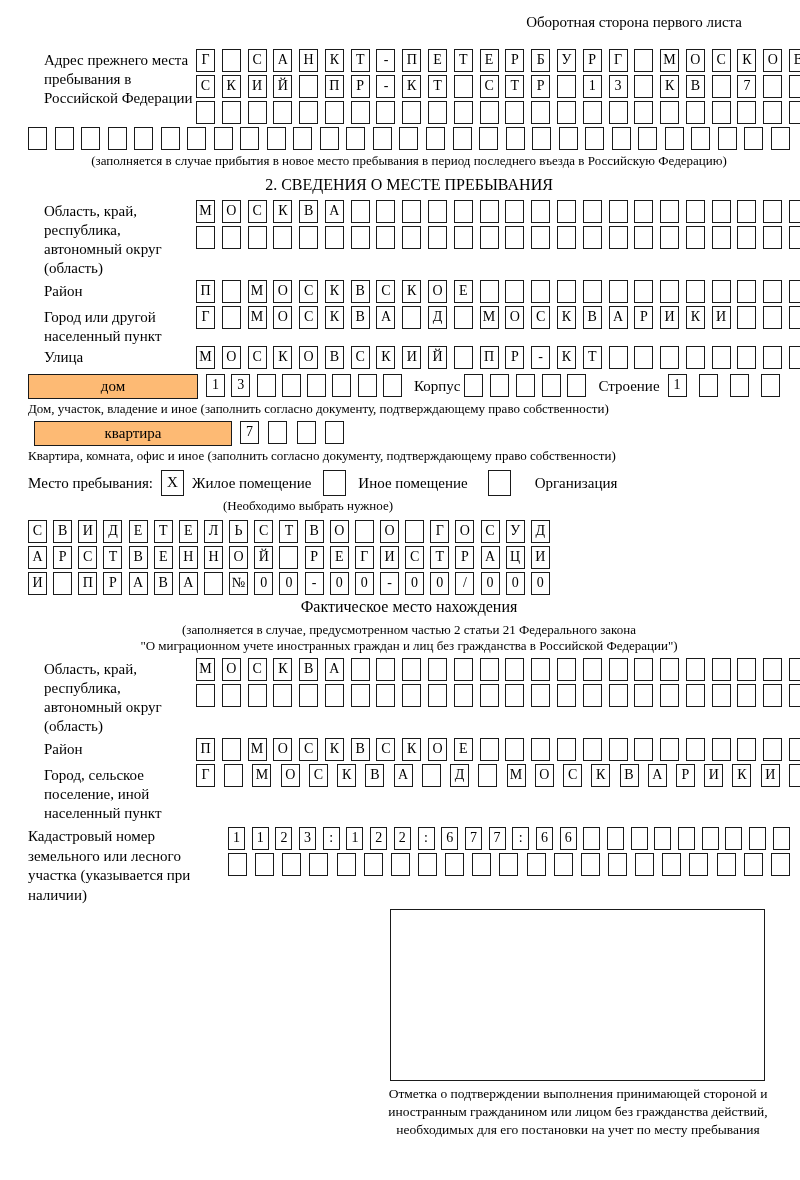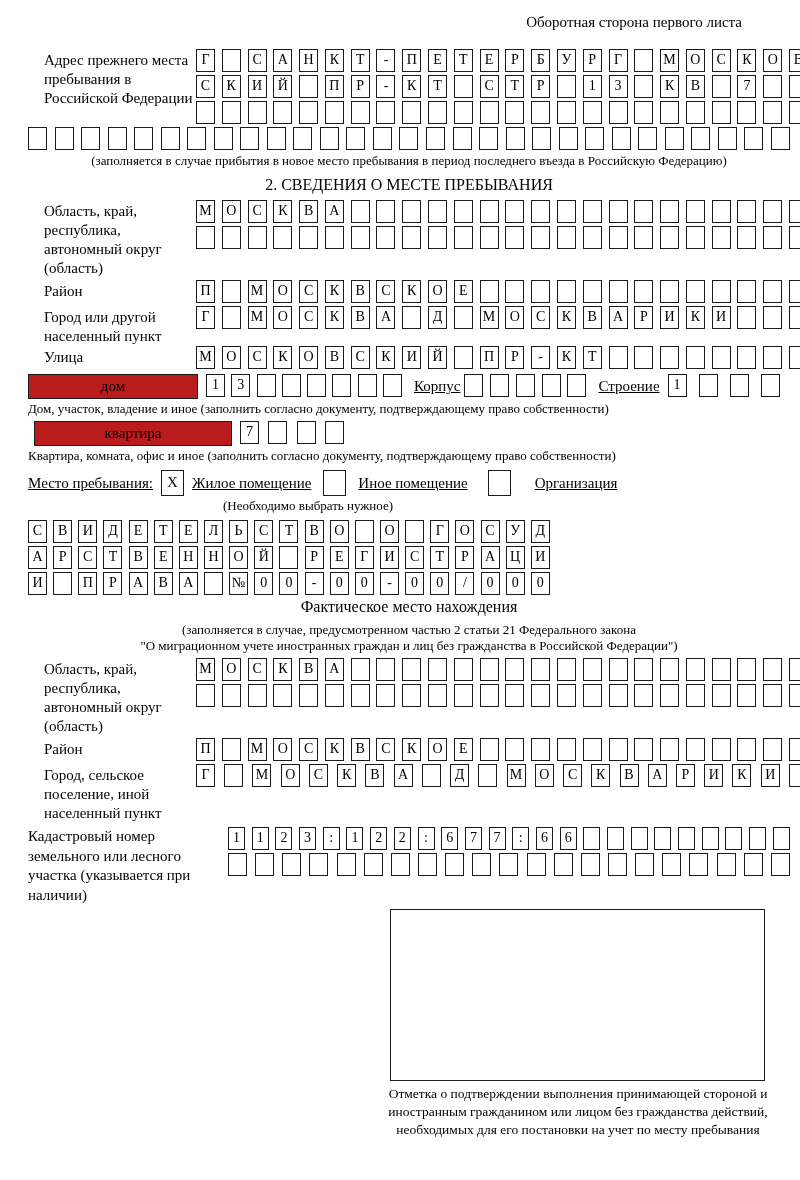--- a/index.html
+++ b/index.html
@@ -29,25 +29,25 @@
     text-align:center;
     background:#fff;
   }
   .cell-sm { width:17px; }
 
   .wide-row { width:762px; }
   .caption { font-size:13px; line-height:16px; }
   .caption-center { text-align:center; }
   .sec-title { text-align:center; font-weight:normal; font-size:16px; margin:7px 0 6px 0; }
 
-  .inline-label { font-size:15px; line-height:25px; white-space:nowrap;text-decoration:underline; }
+  .inline-label { font-size:15px; line-height:25px; white-space:nowrap; }
   .widebox {
     border:1.6px solid #1a1a1a; height:25px;
     text-align:center; font-size:15px; line-height:22px;
-    flex:0 0 auto; background:#b91c1c;
+    flex:0 0 auto; background:#fdba74;
   }
   .gap4{width:4px;flex:0 0 auto;} .gap8{width:8px;flex:0 0 auto;} .gap12{width:12px;flex:0 0 auto;}
 
   .chk {
     width:23px; height:26px; border:1.6px solid #1a1a1a;
     text-align:center; font-size:15px; line-height:23px; flex:0 0 auto; background:#fff;
   }
   .mesto-row { display:flex; align-items:center; margin:6px 0 2px 0; }
   .mesto-row .inline-label{ line-height:26px; }
 

